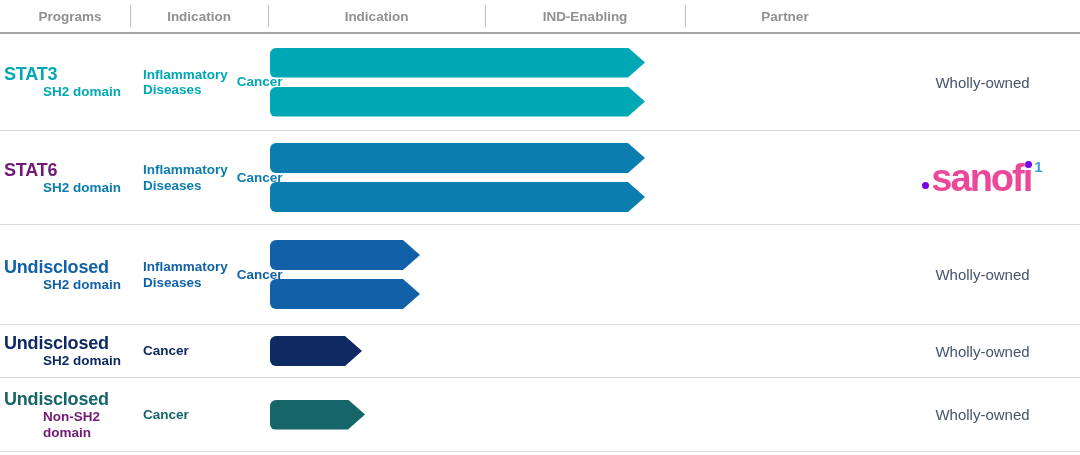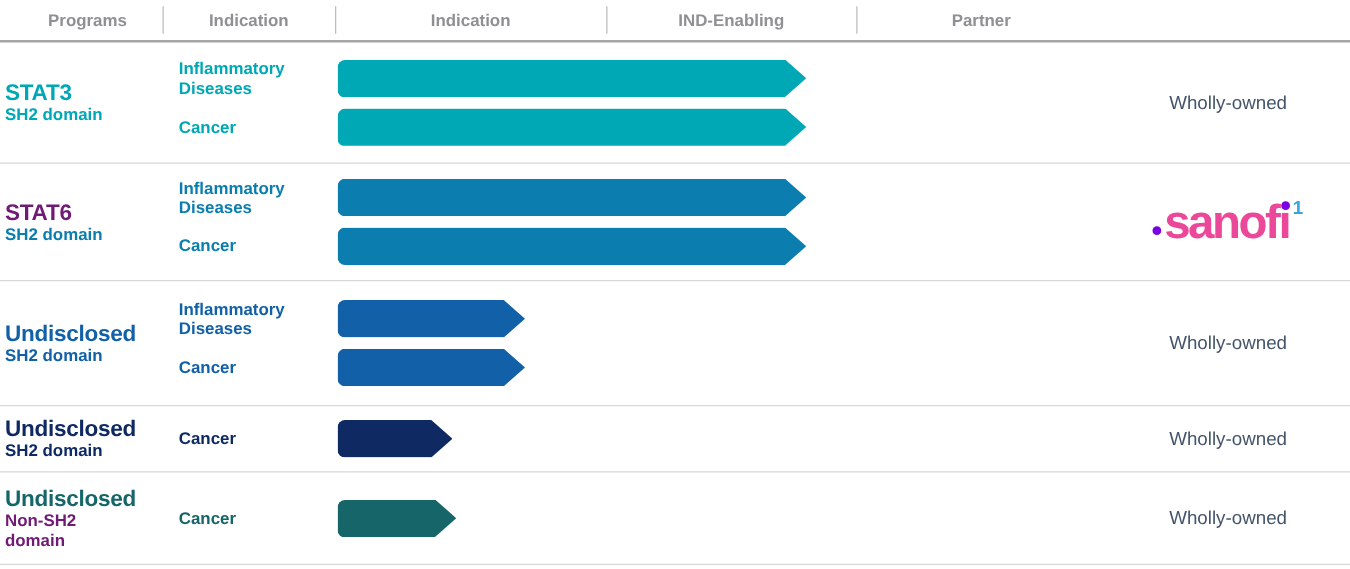--- a/index.html
+++ b/index.html
@@ -13,23 +13,23 @@
   .hcell.first { padding-left:10px; }
   .vdiv { position:absolute; left:0; top:5px; bottom:5px; width:1px; background:#BDBDBD; }
 
   
   .row { display:grid; grid-template-columns:130px 138px 617px 195px; align-items:center;
          border-bottom:1px solid #D8D8D8; }
   .r1 { height:96px; } .r2 { height:93px; } .r3 { height:99px; } .r4 { height:52px; } .r5 { height:73px; }
 
   .prog { padding-left:4px; }
   .prog-name { font-size:18px; font-weight:700; line-height:1.12; letter-spacing:-0.2px; }
-  .prog-domain { font-size:13.5px; font-weight:700; line-height:1.15; max-width:96px; }
+  .prog-domain { font-size:13.5px; font-weight:700; line-height:1.15; max-width:96px;margin-left:39px; }
 
-  .inds { display:flex; flex-direction:column; gap:9px; padding-left:13px; }
+  .inds { display:flex; gap:9px; padding-left:13px; }
   .ind { height:30px; display:flex; align-items:center; font-size:13.5px; font-weight:700;
          line-height:1.12; max-width:112px; }
   .ind.single { height:30px; }
 
   .bars { display:flex; flex-direction:column; gap:9px; padding-left:2px; }
   .arrow { height:30px; border-radius:6px;
            clip-path: polygon(0 0, calc(100% - 17px) 0, 100% 50%, calc(100% - 17px) 100%, 0 100%); }
 
   .partner { text-align:center; color:#44546A; font-size:15px; }
 

